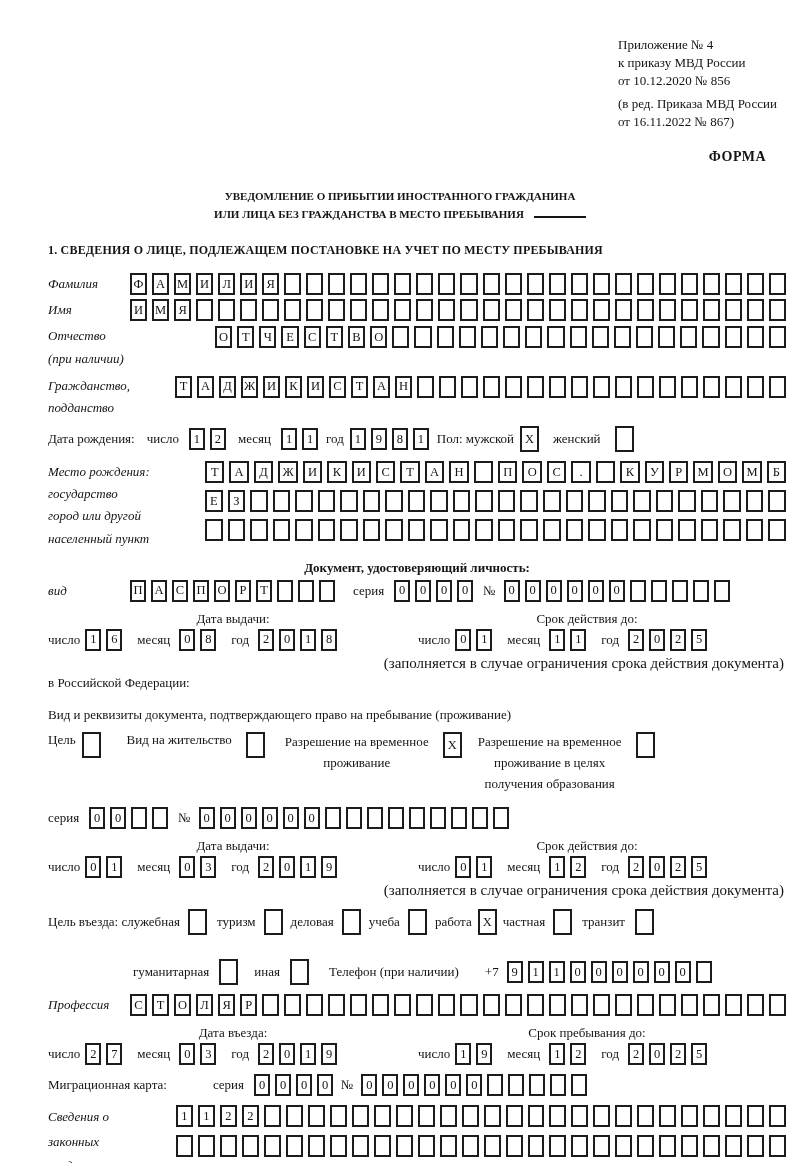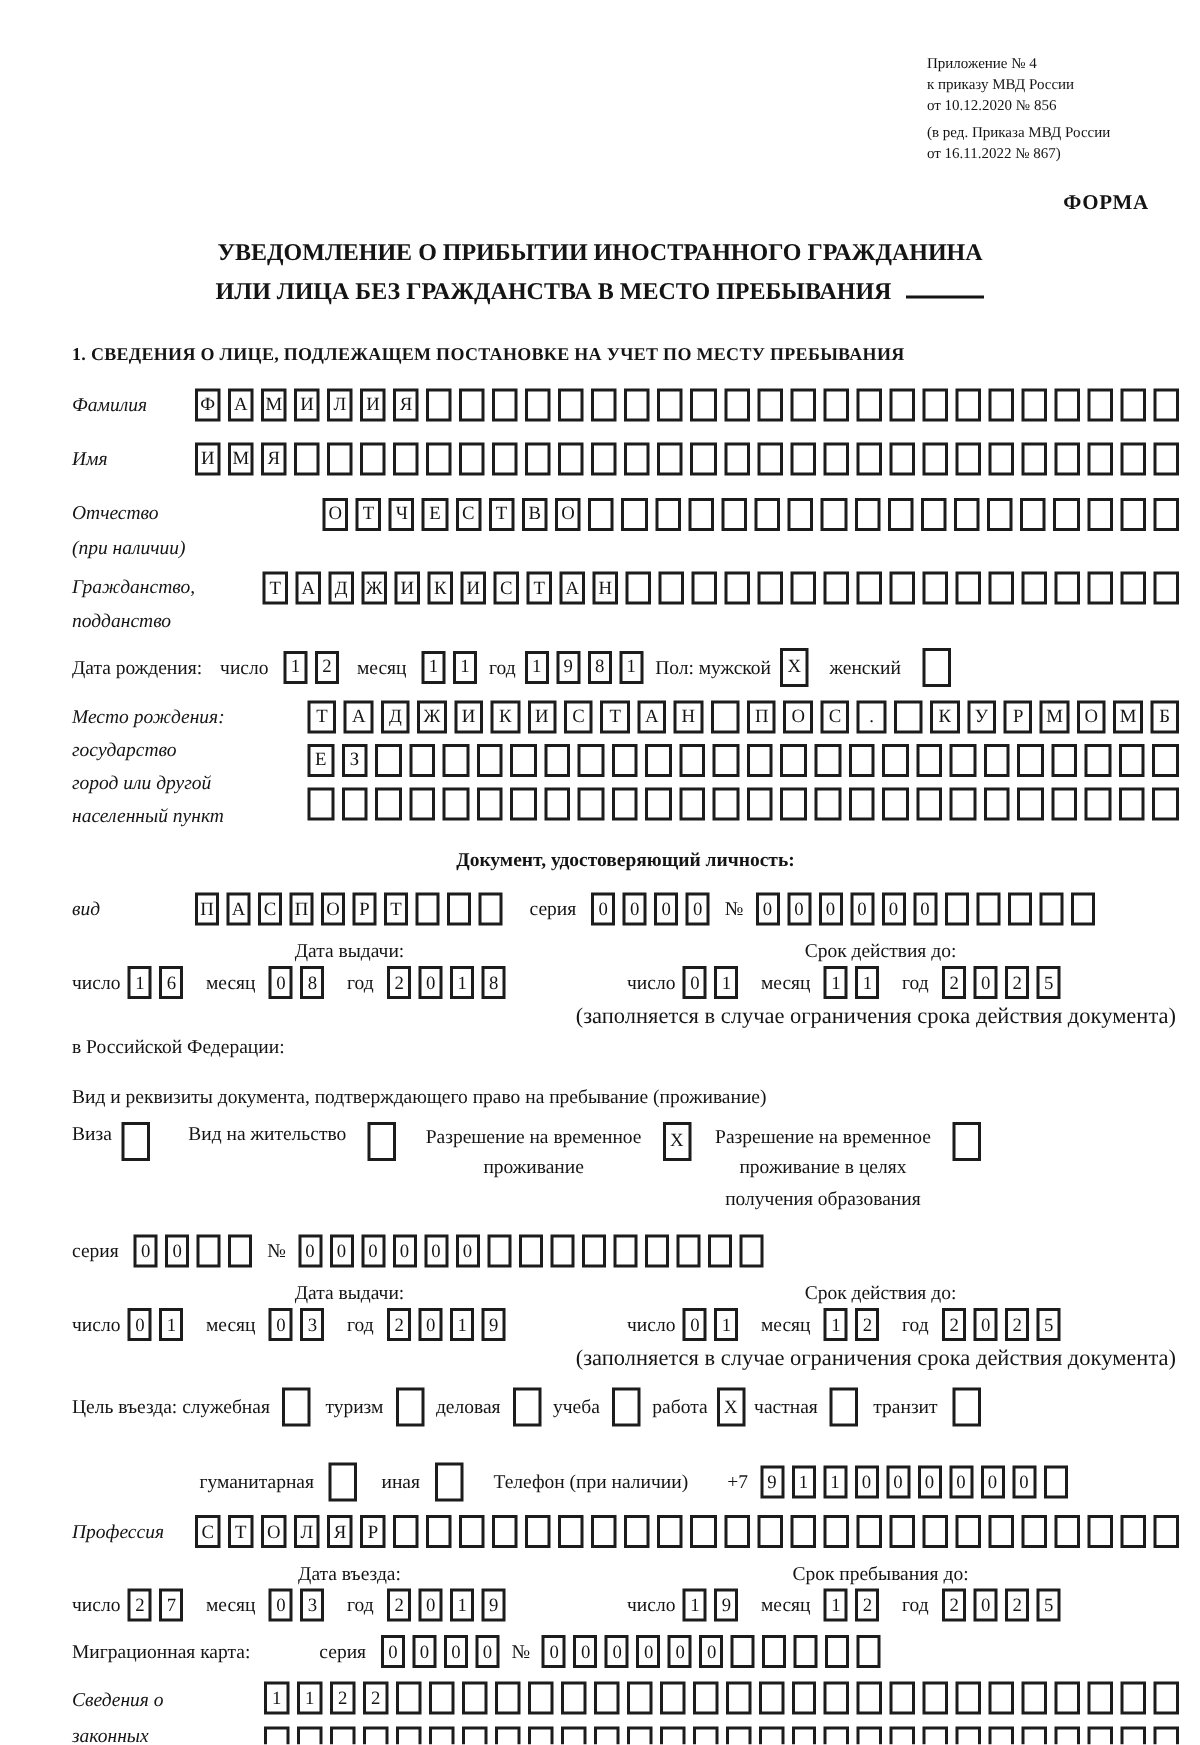--- a/index.html
+++ b/index.html
@@ -1,25 +1,25 @@
 <!DOCTYPE html>
 <html><head>
 <meta charset="utf-8">
 <style>
   html,body {margin:0; padding:0; background:#fff;}
   .page {width:800px; height:1163px; background:#fff; color:#141414;
          font-family:"Liberation Serif", serif; overflow:hidden; box-sizing:border-box;}
-  .appendix {margin-left:618px; padding-top:36px; font-size:10px; line-height:1.4; width:175px;}
+  .appendix {margin-left:618px; padding-top:36px; font-size:13px; line-height:1.4; width:175px;}
   .appendix .gap {margin-top:4px;}
   .forma {text-align:right; padding-right:34px; margin-top:18px; font-weight:bold; font-size:14px; letter-spacing:.5px;margin-left:31px;}
-  .title {text-align:center; font-weight:bold; font-size:16px; margin-top:12px; line-height:1.65;}
+  .title {text-align:center; font-weight:bold; font-size:11px; margin-top:22px; line-height:1.65;}
   .underline {display:inline-block; width:52px; border-bottom:2.2px solid #141414; margin-left:10px;}
   .section {font-weight:bold; font-size:12px; margin:20px 12px 0 48px; letter-spacing:.2px;}
   .content {padding:0 14px 0 48px; font-size:13px;}
-  .row {display:flex; align-items:center; margin-top:14px;}
+  .row {display:flex; align-items:center; margin-top:4px;}
   .row.top {align-items:flex-start;}
   .cells {display:flex; gap:5px;}
   .fill {flex:1; min-width:0;}
   .fill.cells .cell {flex:1; min-width:0;}
   .cell {box-sizing:border-box; height:22px; border:2px solid #1c1c1c; background:#fff;
          display:flex; align-items:center; justify-content:center; font-size:12.5px;}
   .fixed .cell {width:16px; flex:none;}
   .cb .cell {width:19px; height:26px; flex:none;}
   .lbl {flex:none;font-style:italic;}
   .w82 {width:82px;} .w167 {width:167px;} .w127 {width:127px;} .w157 {width:157px;} .w128 {width:128px;}
@@ -410,21 +410,21 @@
             <div class="cell">5</div>
           </div>
       </div>
     </div>
     <div class="note">(заполняется в случае ограничения срока действия документа)</div>
 
     <div class="plain" style="margin-top:0">в Российской Федерации:</div>
     <div class="plain">Вид и реквизиты документа, подтверждающего право на пребывание (проживание)</div>
 
     <div class="row top" style="margin-top:5px">
-      <span>Виза</span>
+      <span>Цель</span>
       <div class="cells cb ms6">
           <div class="cell"></div>
         </div>
       <span class="ms26">Вид на жительство</span>
       <div class="cells cb ms14">
           <div class="cell"></div>
         </div>
       <div class="ctr ms20">
         <div>Разрешение на временное</div>
         <div>проживание</div>

